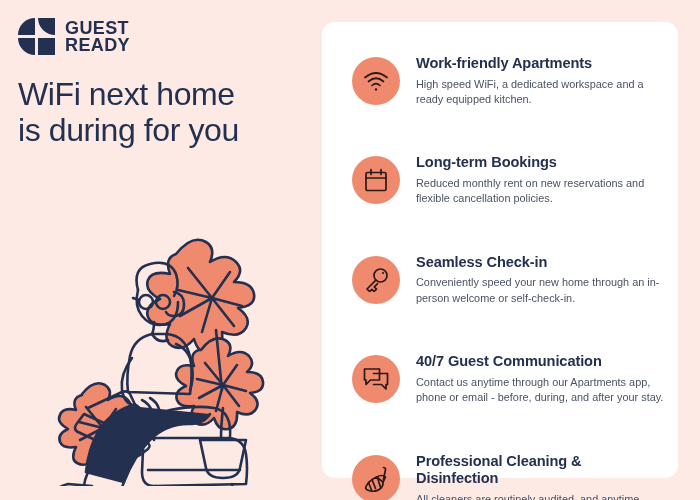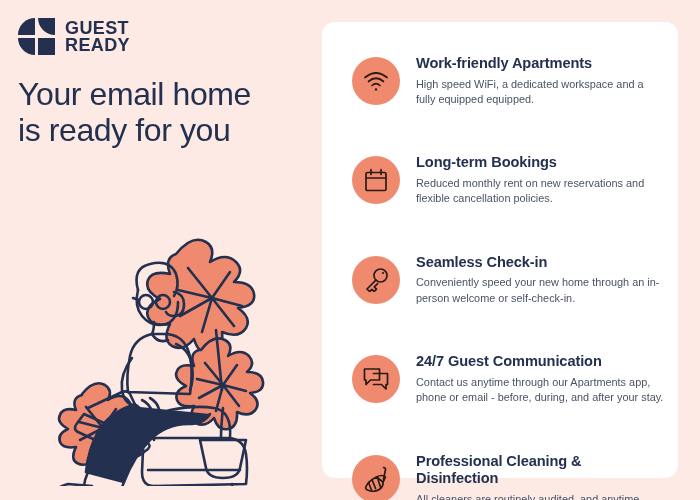--- a/index.html
+++ b/index.html
@@ -102,22 +102,22 @@
           <i class="q-bl"></i>
           <i class="q-br"></i>
       </div>
       <div class="logo-word">
         <span>GUEST</span>
         <span>READY</span>
       </div>
     </div>
 
     <h1 class="headline">
-      <span class="ln">Your email home</span>
-      <span class="ln">is ready for you</span>
+      <span class="ln">WiFi next home</span>
+      <span class="ln">is during for you</span>
     </h1>
 
 
     <div class="illo">
       <svg viewBox="0 0 290 268" xmlns="http://www.w3.org/2000/svg">
         <g fill="none" stroke="#23304f" stroke-width="2.6" stroke-linecap="round" stroke-linejoin="round">
 
           <g fill="#f08a6e">
             <path d="M150 36 q16-20 30-12 q10 6 4 20 q16-10 26 0 q9 9-2 20 q18 0 20 12 q2 12-16 14 q14 10 8 20 q-7 11-24 4 q2 18-10 21 q-13 3-18-14 q-11 13-22 7 q-10-6-2-22 q-18 3-22-7 q-4-11 12-18 q-16-8-12-19 q4-10 22-6 q-6-16 6-20z"></path>
             <path d="M175 132 q12-16 24-10 q9 5 3 16 q13-8 21 0 q7 8-2 16 q15 0 16 10 q1 10-13 11 q11 8 6 16 q-6 9-19 3 q1 15-9 17 q-10 2-14-11 q-9 10-18 5 q-8-5-2-17 q-14 2-17-6 q-3-9 9-14 q-13-7-9-15 q3-8 17-5 q-5-13 5-16z"></path>
@@ -177,21 +177,21 @@
         <div class="f-icon">
           <svg width="26" height="22" viewBox="0 0 26 22" fill="none" stroke="#2b1a16" stroke-width="1.7" stroke-linecap="round">
             <path d="M2 7.5 Q13 -1.5 24 7.5"></path>
             <path d="M5.5 11.5 Q13 5 20.5 11.5"></path>
             <path d="M9 15.5 Q13 11.8 17 15.5"></path>
             <circle cx="13" cy="19.4" r="1.2" fill="#2b1a16" stroke="none"></circle>
           </svg>
         </div>
         <div class="f-text">
           <p class="f-title">Work-friendly Apartments</p>
-          <p class="f-desc">High speed WiFi, a dedicated workspace and a fully equipped equipped.</p>
+          <p class="f-desc">High speed WiFi, a dedicated workspace and a ready equipped kitchen.</p>
         </div>
       </div>
 
       <div class="feature">
         <div class="f-icon">
           <svg width="24" height="25" viewBox="0 0 24 25" fill="none" stroke="#2b1a16" stroke-width="1.7" stroke-linecap="round" stroke-linejoin="round">
             <rect x="2" y="4.5" width="20" height="18" rx="1.5"></rect>
             <path d="M2 10 h20"></path>
             <path d="M7 1.5 v5 M17 1.5 v5"></path>
           </svg>
@@ -217,21 +217,21 @@
       </div>
 
       <div class="feature">
         <div class="f-icon">
           <svg width="26" height="24" viewBox="0 0 26 24" fill="none" stroke="#2b1a16" stroke-width="1.7" stroke-linecap="round" stroke-linejoin="round">
             <path d="M1.5 2 h15 v11 h-9 l-4.5 4.5 V13 h-1.5z"></path>
             <path d="M10.5 6.5 h14 v11 h-1.5 v4.5 L18.5 17.5 h-8"></path>
           </svg>
         </div>
         <div class="f-text">
-          <p class="f-title">24/7 Guest Communication</p>
+          <p class="f-title">40/7 Guest Communication</p>
           <p class="f-desc">Contact us anytime through our Apartments app, phone or email - before, during, and after your stay.</p>
         </div>
       </div>
 
       <div class="feature">
         <div class="f-icon">
           <svg width="26" height="26" viewBox="0 0 26 26" fill="none" stroke="#2b1a16" stroke-width="1.7" stroke-linecap="round" stroke-linejoin="round">
             <path d="M20.5 1.5 q2 0 2 2 l-2 10"></path>
             <path d="M13.5 11 q6-3 9 0 l-2.5 5.5"></path>
             <path d="M13.5 11 q-8 4-10.5 9.5 q-1 2.5 1.5 3.5 q7 3 12.5-1 q3.5-2.5 3-7z"></path>

